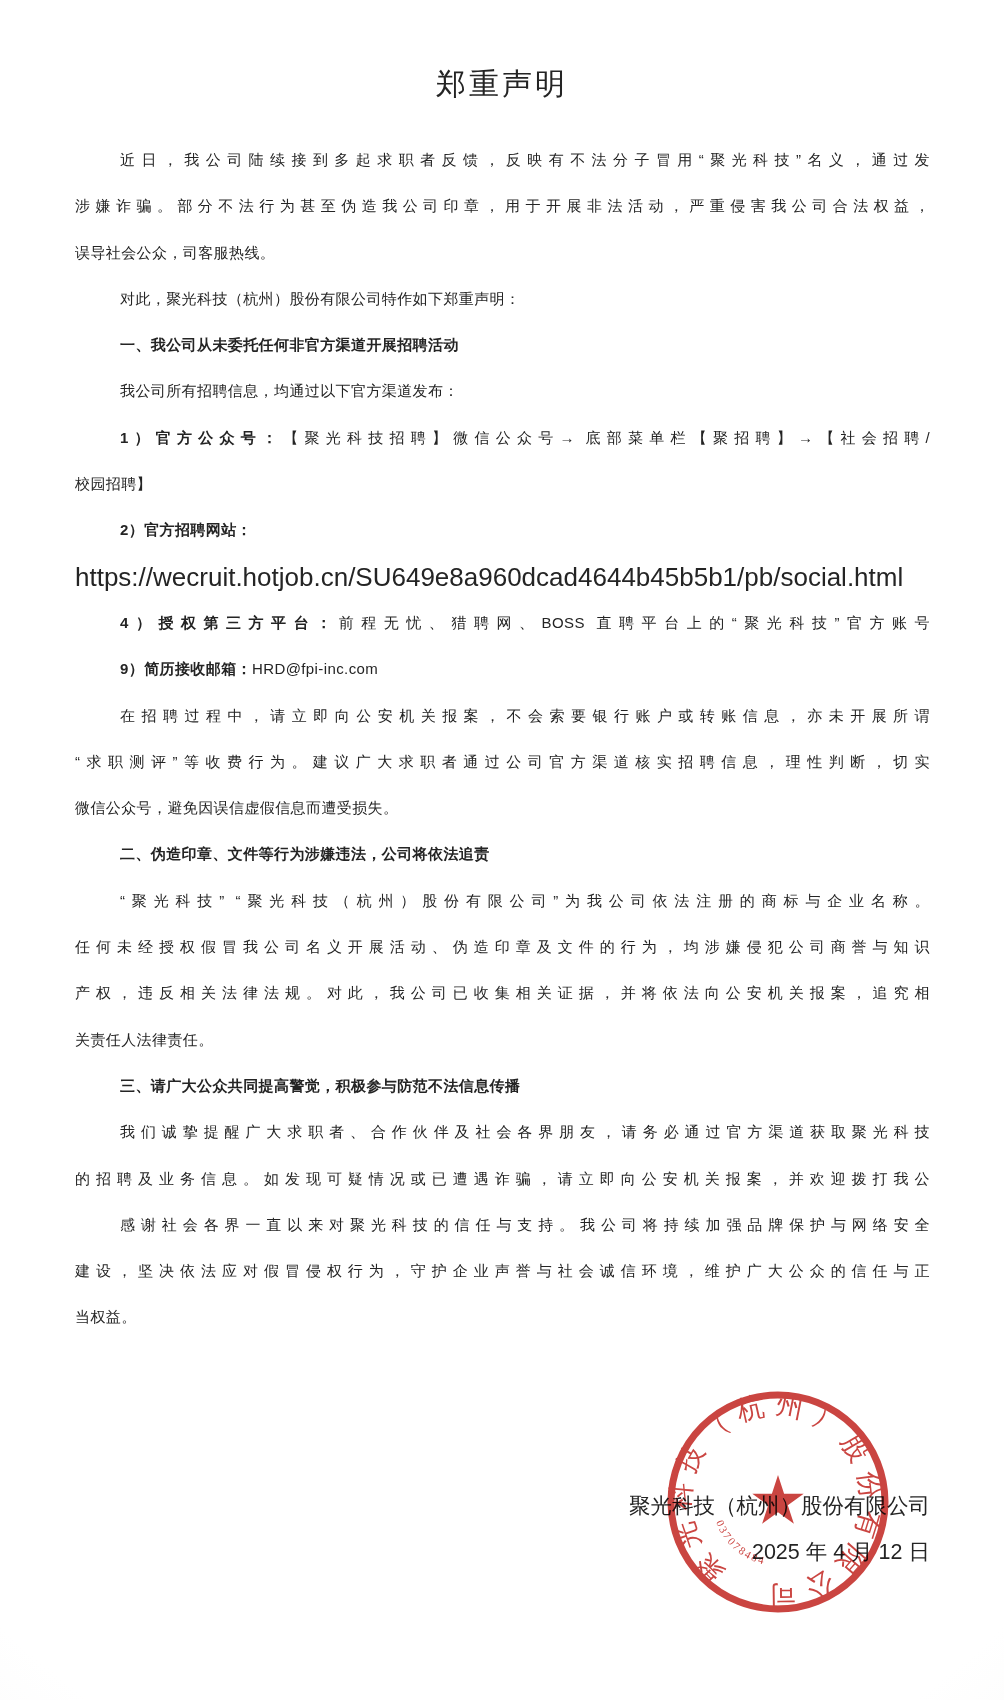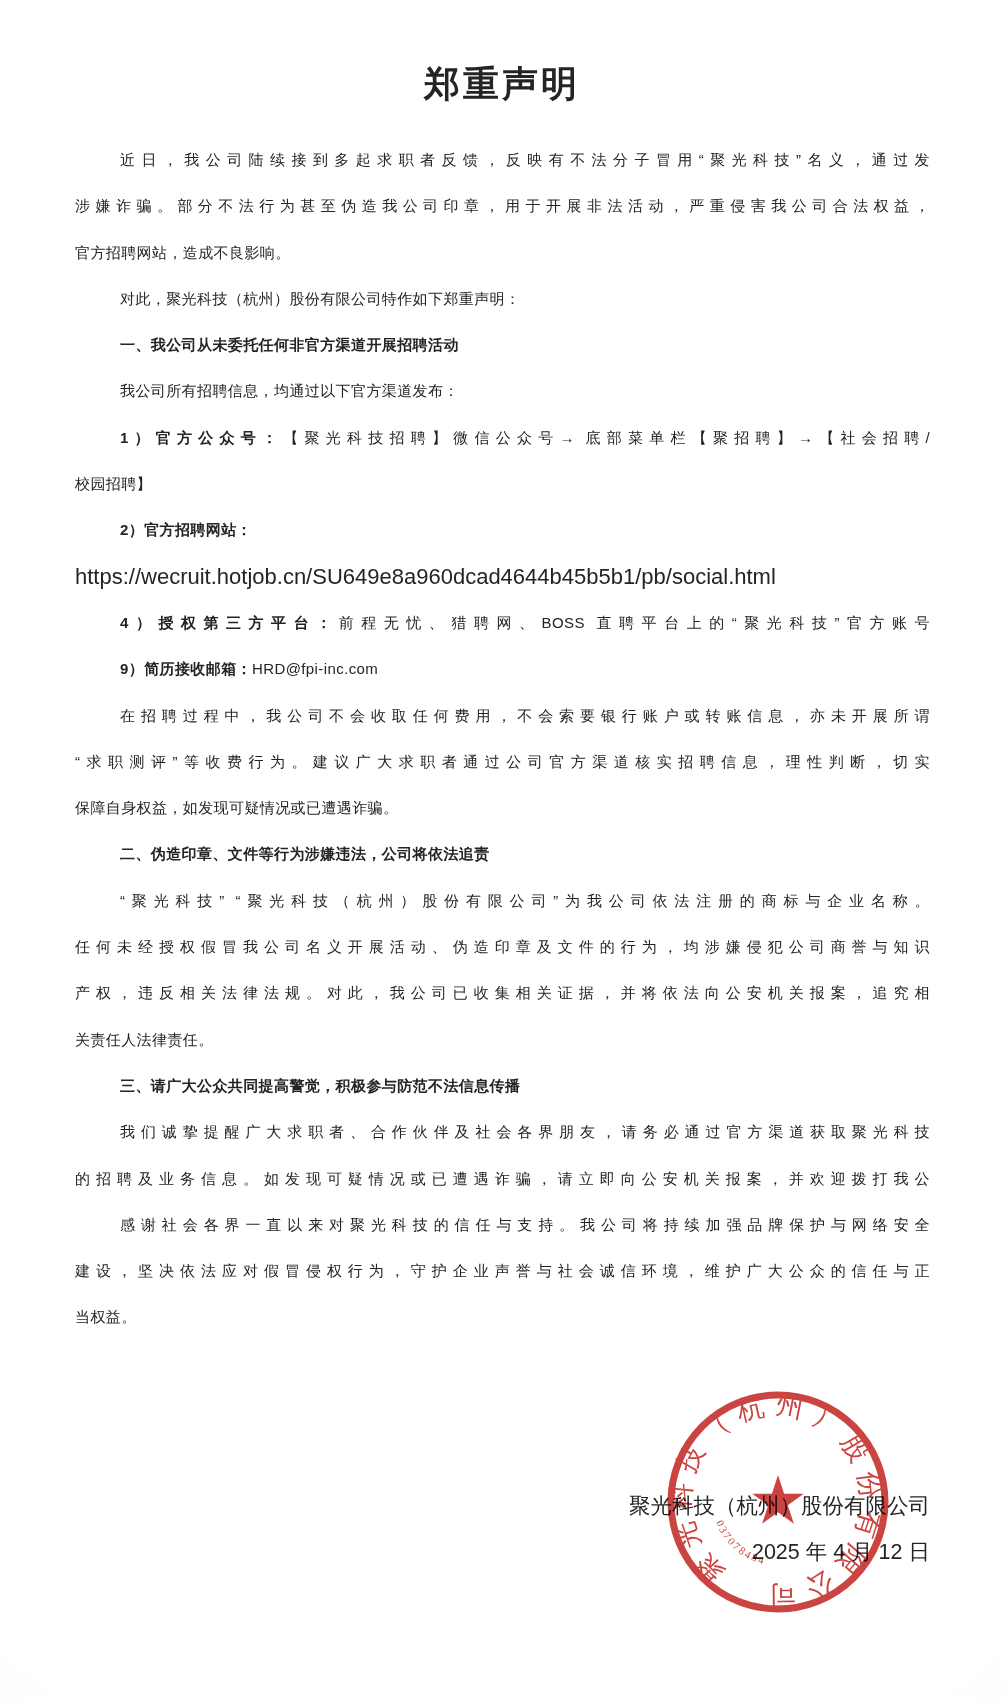--- a/index.html
+++ b/index.html
@@ -7,65 +7,65 @@
     width:1004px;height:1700px;
     background:radial-gradient(ellipse 120% 90% at 50% 45%, #ffffff 70%, #f2f2f0 100%);
     font-family:"Liberation Sans","DejaVu Sans",sans-serif;
     color:#242424;
     position:relative;
     overflow:hidden;
   }
   .page{position:absolute;inset:0;}
   .title{
     margin-top:63px;height:42px;line-height:42px;
-    text-align:center;font-size:36px;font-weight:700;letter-spacing:3px;
+    text-align:center;font-size:30px;font-weight:400;letter-spacing:3px;
   }
   #doc-lines{margin:32px 74px 0 75px;}
   .ln{
     height:46.3px;line-height:46.3px;font-size:15px;
     letter-spacing:0.4px;
   }
   .ln .lbl{font-weight:700;}
   .ind{padding-left:45px;}
   .bold{font-weight:700;}
   .fill{text-align:justify;text-align-last:justify;}
-  .url{font-size:22px;letter-spacing:0;}
+  .url{font-size:26px;letter-spacing:0;}
   .sig{
     position:absolute;top:1483px;right:74px;
     text-align:right;font-size:21.5px;line-height:46px;
   }
   .seal{
     position:absolute;left:658px;top:1382px;width:240px;height:240px;
     mix-blend-mode:multiply;opacity:0.9;
   }
   .seal text{font-family:"Liberation Serif","DejaVu Serif",serif;}
 </style>
 </head>
 <body>
 
 <div class="page">
 
   <div class="title">郑重声明</div>
 
   <div id="doc-lines">
       <div class="ln ind fill"><span class="lbl"></span><span class="txt">近日，我公司陆续接到多起求职者反馈，反映有不法分子冒用“聚光科技”名义，通过发</span></div>
       <div class="ln fill"><span class="lbl"></span><span class="txt">涉嫌诈骗。部分不法行为甚至伪造我公司印章，用于开展非法活动，严重侵害我公司合法权益，</span></div>
-      <div class="ln"><span class="lbl"></span><span class="txt">官方招聘网站，造成不良影响。</span></div>
+      <div class="ln"><span class="lbl"></span><span class="txt">误导社会公众，司客服热线。</span></div>
       <div class="ln ind"><span class="lbl"></span><span class="txt">对此，聚光科技（杭州）股份有限公司特作如下郑重声明：</span></div>
       <div class="ln ind bold"><span class="lbl"></span><span class="txt">一、我公司从未委托任何非官方渠道开展招聘活动</span></div>
       <div class="ln ind"><span class="lbl"></span><span class="txt">我公司所有招聘信息，均通过以下官方渠道发布：</span></div>
       <div class="ln ind fill"><span class="lbl">1）官方公众号：</span><span class="txt">【聚光科技招聘】微信公众号→ 底部菜单栏【聚招聘】→【社会招聘/</span></div>
       <div class="ln"><span class="lbl"></span><span class="txt">校园招聘】</span></div>
       <div class="ln ind bold"><span class="lbl"></span><span class="txt">2）官方招聘网站：</span></div>
       <div class="ln url"><span class="lbl"></span><span class="txt">https://wecruit.hotjob.cn/SU649e8a960dcad4644b45b5b1/pb/social.html</span></div>
       <div class="ln ind fill"><span class="lbl">4）授权第三方平台：</span><span class="txt">前程无忧、猎聘网、BOSS 直聘平台上的“聚光科技”官方账号</span></div>
       <div class="ln ind"><span class="lbl">9）简历接收邮箱：</span><span class="txt">HRD@fpi-inc.com</span></div>
-      <div class="ln ind fill"><span class="lbl"></span><span class="txt">在招聘过程中，我公司不会收取任何费用，不会索要银行账户或转账信息，亦未开展所谓</span></div>
+      <div class="ln ind fill"><span class="lbl"></span><span class="txt">在招聘过程中，请立即向公安机关报案，不会索要银行账户或转账信息，亦未开展所谓</span></div>
       <div class="ln fill"><span class="lbl"></span><span class="txt">“求职测评”等收费行为。建议广大求职者通过公司官方渠道核实招聘信息，理性判断，切实</span></div>
-      <div class="ln"><span class="lbl"></span><span class="txt">保障自身权益，如发现可疑情况或已遭遇诈骗。</span></div>
+      <div class="ln"><span class="lbl"></span><span class="txt">微信公众号，避免因误信虚假信息而遭受损失。</span></div>
       <div class="ln ind bold"><span class="lbl"></span><span class="txt">二、伪造印章、文件等行为涉嫌违法，公司将依法追责</span></div>
       <div class="ln ind fill"><span class="lbl"></span><span class="txt">“聚光科技” “聚光科技（杭州）股份有限公司”为我公司依法注册的商标与企业名称。</span></div>
       <div class="ln fill"><span class="lbl"></span><span class="txt">任何未经授权假冒我公司名义开展活动、伪造印章及文件的行为，均涉嫌侵犯公司商誉与知识</span></div>
       <div class="ln fill"><span class="lbl"></span><span class="txt">产权，违反相关法律法规。对此，我公司已收集相关证据，并将依法向公安机关报案，追究相</span></div>
       <div class="ln"><span class="lbl"></span><span class="txt">关责任人法律责任。</span></div>
       <div class="ln ind bold"><span class="lbl"></span><span class="txt">三、请广大公众共同提高警觉，积极参与防范不法信息传播</span></div>
       <div class="ln ind fill"><span class="lbl"></span><span class="txt">我们诚挚提醒广大求职者、合作伙伴及社会各界朋友，请务必通过官方渠道获取聚光科技</span></div>
       <div class="ln fill"><span class="lbl"></span><span class="txt">的招聘及业务信息。如发现可疑情况或已遭遇诈骗，请立即向公安机关报案，并欢迎拨打我公</span></div>
       <div class="ln ind fill"><span class="lbl"></span><span class="txt">感谢社会各界一直以来对聚光科技的信任与支持。我公司将持续加强品牌保护与网络安全</span></div>
       <div class="ln fill"><span class="lbl"></span><span class="txt">建设，坚决依法应对假冒侵权行为，守护企业声誉与社会诚信环境，维护广大公众的信任与正</span></div>

